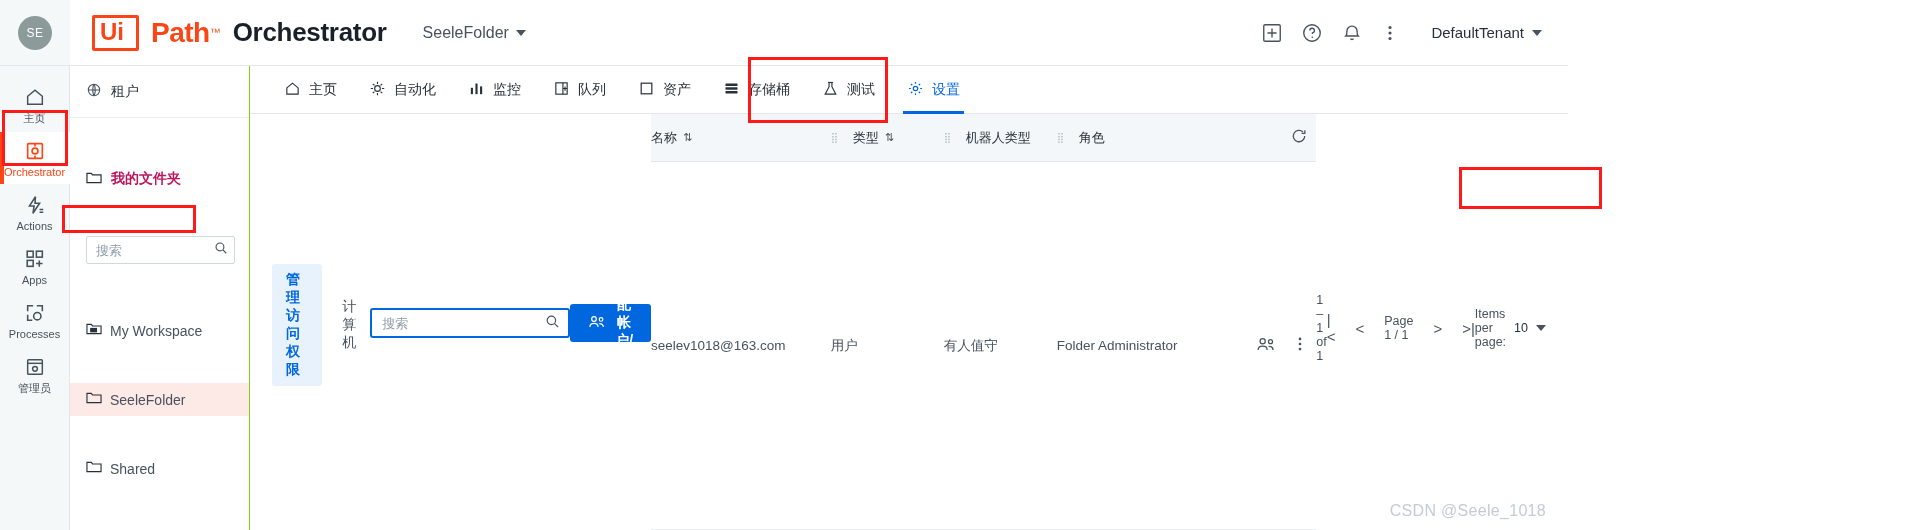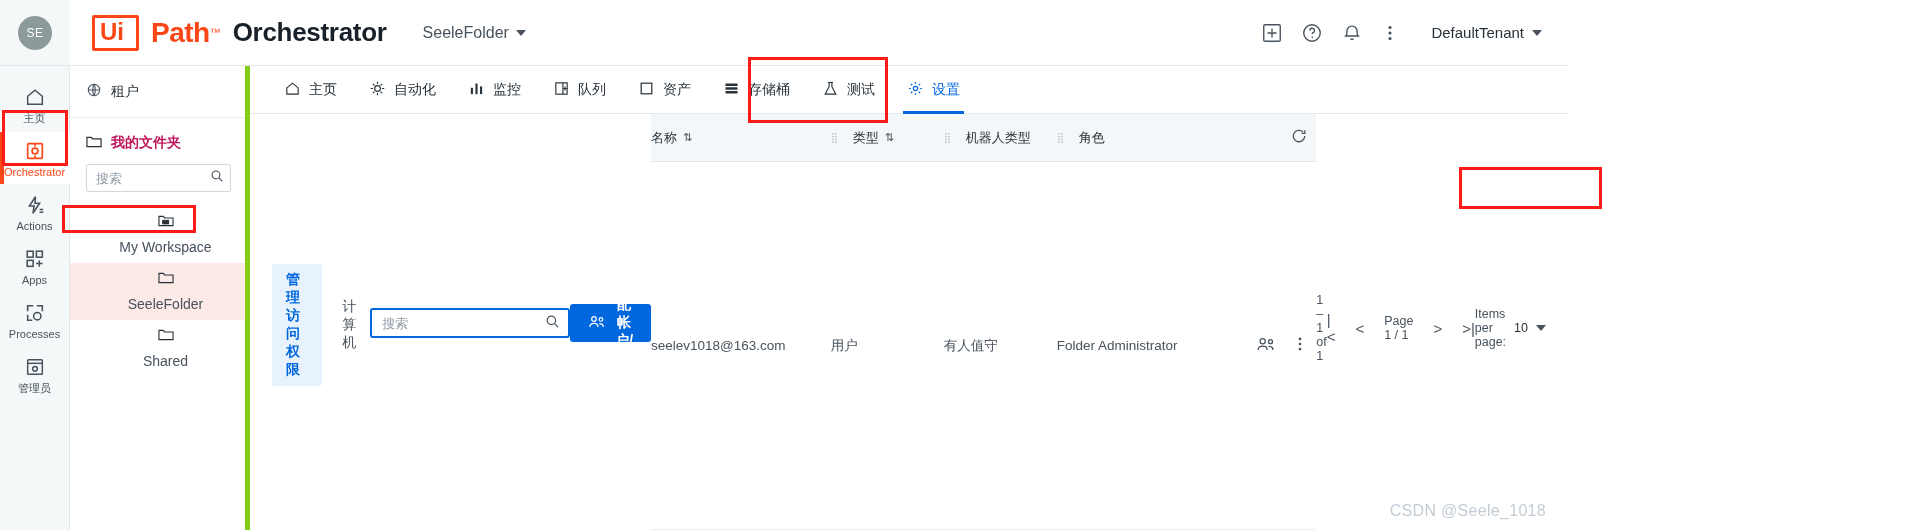--- a/index.html
+++ b/index.html
@@ -67,22 +67,22 @@
   .rail-item.active { background: #fff; }
   .rail-item.active .rlabel { color: #fa4616; }
   .rail-item.active::before {
     content: ""; position: absolute; left: 0; top: 0; bottom: 0; width: 4px; background: #fa4616;
   }
   .rail-icon { width: 24px; height: 24px; display: flex; align-items: center; justify-content: center; }
 
   
   .folderpane {
     width: 180px; flex: 0 0 180px; background: #fff;
-    border-right: 5px solid #84cc16;
-    display: flex; flex-direction: column;
+    border-right: 1px solid #84cc16;
+    display: flex; flex-direction: column; gap: 36px;
   }
   .fp-tenant {
     display: flex; align-items: center; gap: 9px;
     padding: 16px 0 16px 16px; font-size: 14px; color: #273139;
     border-bottom: 1px solid #eceff1; cursor: pointer;
   }
   .fp-myfolders {
     display: flex; align-items: center; gap: 9px;
     padding: 16px 0 10px 16px; font-size: 14px; color: #be185d; font-weight: bold;
   }
@@ -93,21 +93,20 @@
   }
   .fp-search input {
     border: 0; outline: 0; flex: 1; font-size: 13px; color: #273139;
     font-family: inherit; background: transparent; min-width: 0;
   }
   .fp-search input::placeholder { color: #8f9ba6; }
   .fp-item {
     display: flex; align-items: center; gap: 8px;
     padding: 8px 0 8px 16px; font-size: 14px; color: #47525d; cursor: pointer;
     position: relative;
-    flex-direction: column;
   }
   .fp-item.selected { background: #fdeae6; }
 
   
   .main { flex: 1; display: flex; flex-direction: column; min-width: 0; background: #fff; }
 
   .navtabs {
     height: 48px; flex: 0 0 48px;
     display: flex; align-items: stretch;
     border-bottom: 1px solid #e4e7ea;

